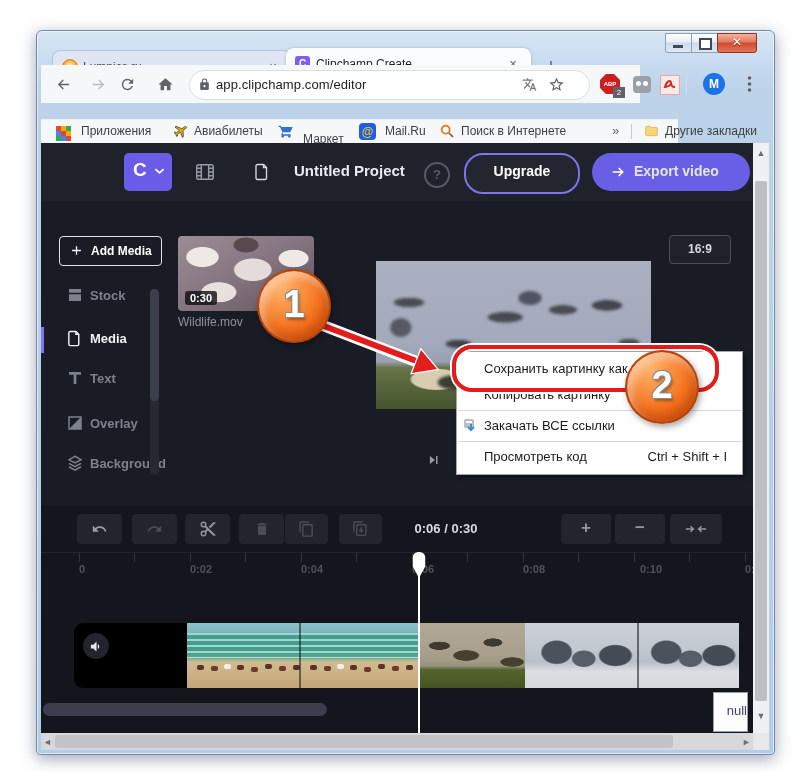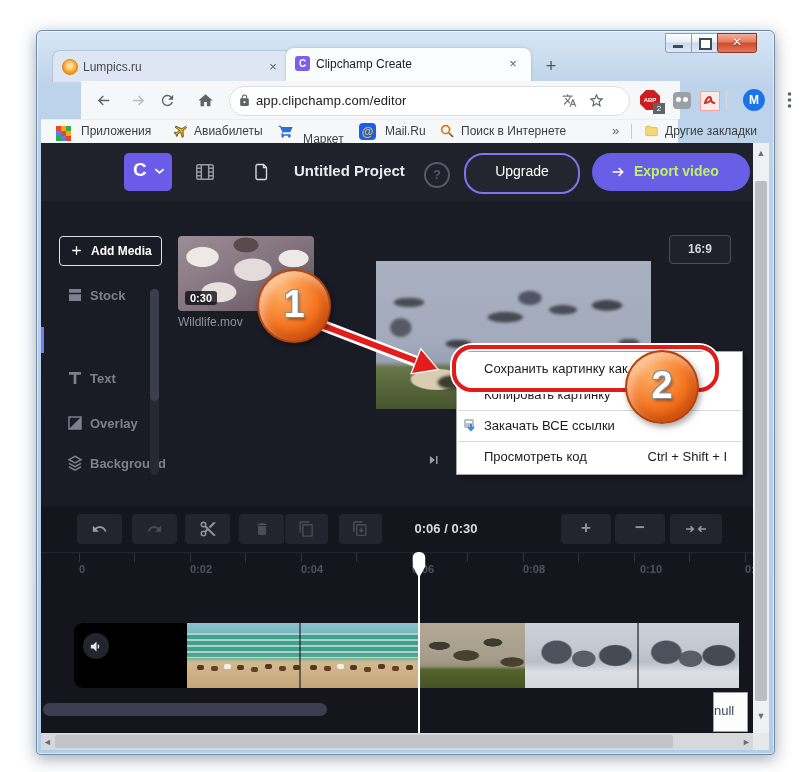--- a/index.html
+++ b/index.html
@@ -19,35 +19,35 @@
   .glyph-max{position:absolute;left:7px;top:4px;width:9px;height:8px;border:2px solid #3f4a58;background:#fff;}
   .glyph-close{color:#fff;font-weight:bold;font-size:12px;line-height:17px;text-align:center;text-shadow:0 1px 1px #7c2413;}
 
   .tab{top:17px;height:33px;border-radius:8px 8px 0 0;font-size:12px;color:#454b52;}
   .tab.inactive{background:#dde6f2;border:1px solid #b5c6dc;border-bottom:none;top:19px;height:31px;}
   .tab.active{background:#fbfcfd;color:#202124;box-shadow:0 0 3px rgba(60,80,110,.3);}
   .tab-title{position:absolute;left:30px;top:9px;white-space:nowrap;overflow:hidden;max-width:165px;}
   .tab-close{position:absolute;right:10px;top:8px;width:16px;height:16px;color:#5f6368;font-size:13px;line-height:16px;text-align:center;}
   .newtab{top:24px;width:24px;height:24px;color:#4a5563;font-size:18px;line-height:23px;text-align:center;border-radius:50%;}
 
-  .toolbar{left:4px;top:50px;width:599px;height:38px;background:#f6f7f8;margin-left:40px;}
+  .toolbar{left:4px;top:34px;width:599px;height:38px;background:#f6f7f8;}
   .bookmarks{left:4px;top:88px;width:637px;height:24px;background:#f6f7f8;border-top:1px solid #ebedef;font-size:12px;color:#3c4043;}
   .bm-label{white-space:nowrap;}
   .omnibox{left:148px;top:5px;width:399px;height:28px;background:#fff;border:1px solid #dcdee2;border-radius:15px;}
   .url{position:absolute;left:26px;top:6px;font-size:13px;color:#202124;letter-spacing:.1px;}
   .navicon{top:11px;width:17px;height:17px;}
 
   
   .app{left:4px;top:112px;width:712px;height:590px;background:#1a1c25;overflow:hidden;}
   .appheader{left:0;top:0;width:712px;height:58px;background:#20222b;}
   .logo-btn{left:83px;top:10px;width:48px;height:38px;background:#6a5ce8;border-radius:5px;color:#fff;}
   .logo-c{position:absolute;left:9px;top:6px;font-size:19px;font-weight:bold;}
   .hdr-title{left:253px;top:19px;font-size:15px;font-weight:bold;color:#e9eaf0;}
-  .upgrade{left:423px;top:10px;width:112px;height:37px;border:2px solid #7e74ee;border-radius:19px;color:#fff;font-size:14px;font-weight:normal;text-align:center;line-height:33px;background:rgba(255,255,255,0.02);}
-  .export{left:551px;top:10px;width:158px;height:38px;background:#685fe6;border-radius:20px;color:#bef264;font-size:14px;font-weight:bold;}
+  .upgrade{left:423px;top:10px;width:112px;height:37px;border:2px solid #7e74ee;border-radius:19px;color:#fff;font-size:14px;font-weight:bold;text-align:center;line-height:33px;background:rgba(255,255,255,0.02);}
+  .export{left:551px;top:10px;width:158px;height:38px;background:#685fe6;border-radius:20px;color:#e5e5e5;font-size:14px;font-weight:bold;}
   .qcircle{left:383px;top:19px;width:22px;height:22px;border:2px solid #565a68;border-radius:50%;color:#565a68;font-size:13px;font-weight:bold;text-align:center;line-height:21px;}
 
   .addmedia{left:18px;top:93px;width:101px;height:28px;border:1px solid #dfe1ea;border-radius:4px;color:#fff;font-size:12px;font-weight:bold;}
   .side-item{left:0;width:130px;height:30px;color:#7d808d;font-size:13px;font-weight:bold;}
   .side-item .lbl{position:absolute;left:49px;top:7px;}
   .side-item .ic{position:absolute;left:25px;top:5px;}
   .side-item.active{color:#f2f3f7;}
   .side-scroll{left:109px;top:146px;width:9px;height:186px;border-radius:5px;background:#262832;}
   .side-thumb{left:109px;top:146px;width:9px;height:112px;border-radius:5px;background:#3b3e4b;}
   .active-bar{left:0;top:184px;width:3px;height:26px;background:#8075f0;}
@@ -106,21 +106,21 @@
       linear-gradient(180deg,#b2a995 0%,#a59d8a 55%,#97927d 66%,#55632d 72%,#465424 100%);}
   .clip.seals{background:
       radial-gradient(ellipse 26px 20px at 28% 45%,#4c525b 0 55%,transparent 62%),
       radial-gradient(ellipse 20px 14px at 52% 55%,#585e67 0 55%,transparent 62%),
       radial-gradient(ellipse 28px 18px at 80% 50%,#454b54 0 55%,transparent 62%),
       linear-gradient(180deg,#ccd1d8 0%,#c2c8d0 40%,#b8bfc8 60%,#dcdfe3 75%,#d4d8dc 100%);}
   .clip-seam{top:480px;width:2px;height:65px;background:rgba(20,21,28,.55);}
 
   .playhead-line{left:377px;top:420px;width:2px;height:170px;background:#fff;z-index:30;}
   .appscroll{left:2px;top:560px;width:284px;height:13px;border-radius:7px;background:#3c3e4f;}
-  .nullbadge{left:672px;top:549px;width:33px;height:38px;background:#fdfdfd;border:1px solid #9aa0a8;color:#3e4660;font-size:13px;text-align:left;line-height:36px;z-index:35;}
+  .nullbadge{left:672px;top:549px;width:33px;height:38px;background:#fdfdfd;border:1px solid #9aa0a8;color:#3e4660;font-size:13px;text-align:right;line-height:36px;z-index:35;}
 
   
   .ctxmenu{left:415px;top:208px;width:285px;height:122px;background:#fff;border:1px solid #a5a5a5;box-shadow:3px 3px 4px rgba(0,0,0,.35);z-index:40;}
   .ctxitem{position:relative;height:26px;line-height:26px;font-size:13px;color:#1b1b1b;padding-left:27px;white-space:nowrap;}
   .ctxsep{height:1px;background:#d9d9d9;margin:2px 1px;}
   .ctxshort{position:absolute;right:15px;top:0;}
   .ctxicon{position:absolute;left:6px;top:5px;width:16px;height:16px;}
 
   
   .hilite{left:411px;top:202px;width:259px;height:39px;border:4px solid #e51a1a;border-radius:20px;box-shadow:0 0 0 2px #fff, inset 0 0 0 2px #fff;z-index:45;}
@@ -311,20 +311,29 @@
     </div>
     <div class="a active-bar"></div>
     <div class="a side-item" style="top:138px;">
       <span class="ic">
             <svg width="18" height="18" viewBox="0 0 24 24" fill="#7d808d">
               <path d="M4 4h16v5H4z"></path>
               <path d="M4 11h16v9H4z"></path>
             </svg>
           </span>
       <span class="lbl">Stock</span>
+    </div>
+    <div class="a side-item active" style="top:181px;">
+      <span class="ic">
+            <svg width="17" height="19" viewBox="0 0 24 24" fill="none" stroke="#f2f3f7" stroke-width="2">
+              <path d="M6 2h8l4 4v14a2 2 0 0 1-2 2H6a2 2 0 0 1-2-2V4a2 2 0 0 1 2-2z"></path>
+              <path d="M14 2v4h4"></path>
+            </svg>
+          </span>
+      <span class="lbl">Media</span>
     </div>
     <div class="a side-item" style="top:221px;">
       <span class="ic">
             <svg width="18" height="18" viewBox="0 0 24 24" fill="#7d808d">
               <path d="M4 4h16v3.5h-6.2V20h-3.6V7.5H4z"></path>
             </svg>
           </span>
       <span class="lbl">Text</span>
     </div>
     <div class="a side-item" style="top:266px;">

